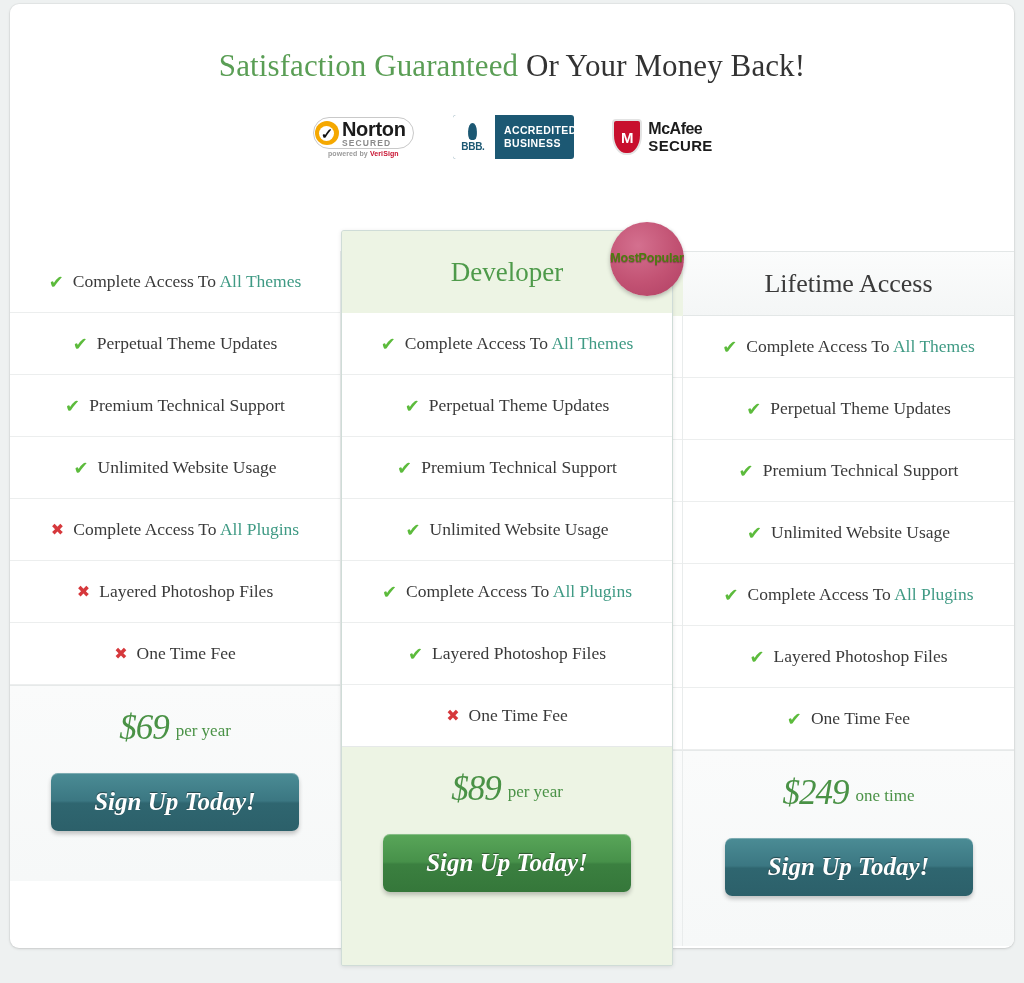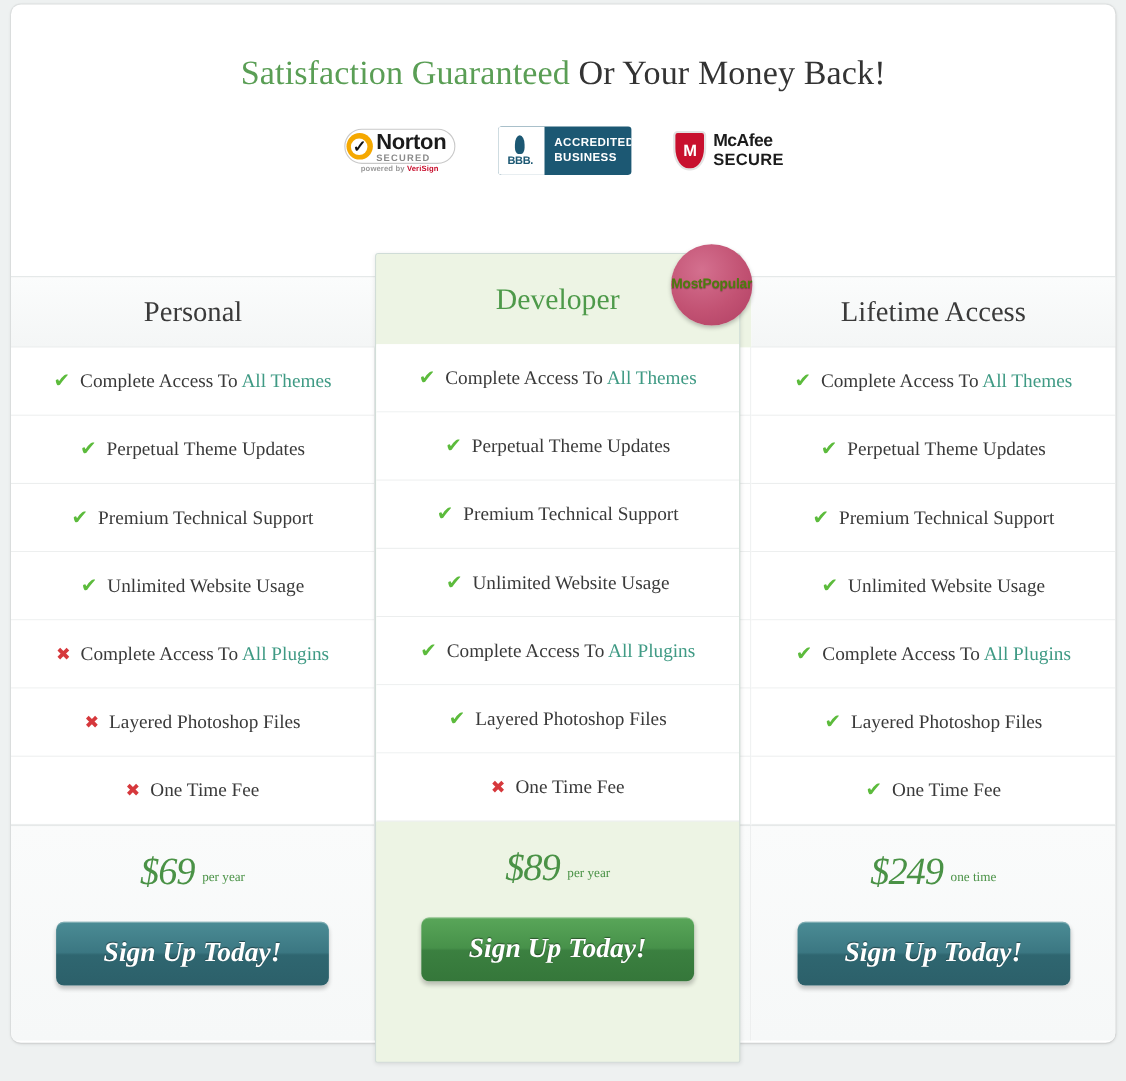--- a/index.html
+++ b/index.html
@@ -209,21 +209,21 @@
     border-top: 1px solid #e6e9e9;
     border-right: 1px solid #e9ecec;
     text-align: center;
   }
   .col:last-child .foot { border-right: none; }
   .price { padding-top: 22px; }
   .price .amt {
     font-size: 35px; color: #4a9246; letter-spacing: -1px; font-style: italic;
   }
   .price .per {
-    font-size: 12px; color: #4a9246; margin-left: 7px;
+    font-size: 17px; color: #4a9246; margin-left: 7px;
     vertical-align: 3px;
     text-align: right;
   }
 
   .cta {
     display: inline-block;
     margin-top: 25px;
     width: 248px; height: 58px; line-height: 58px;
     border-radius: 7px;
     color: #ffffff;
@@ -341,23 +341,20 @@
           <div class="m1">McAfee</div>
           <div class="m2">SECURE</div>
         </div>
       </div>
 
     </div>
 
     <div class="grid">
       <div class="cols" id="cols">
           <div class="col">
-            <div class="head">
-              <div class="title">Personal</div>
-            </div>
             <div class="rows">
               <div class="row">
                 <span class="mark yes">✔</span>
                 <span><span>Complete Access To </span><span class="lnk">All Themes</span></span>
               </div>
               <div class="row">
                 <span class="mark yes">✔</span>
                 <span><span>Perpetual Theme Updates</span></span>
               </div>
               <div class="row">

